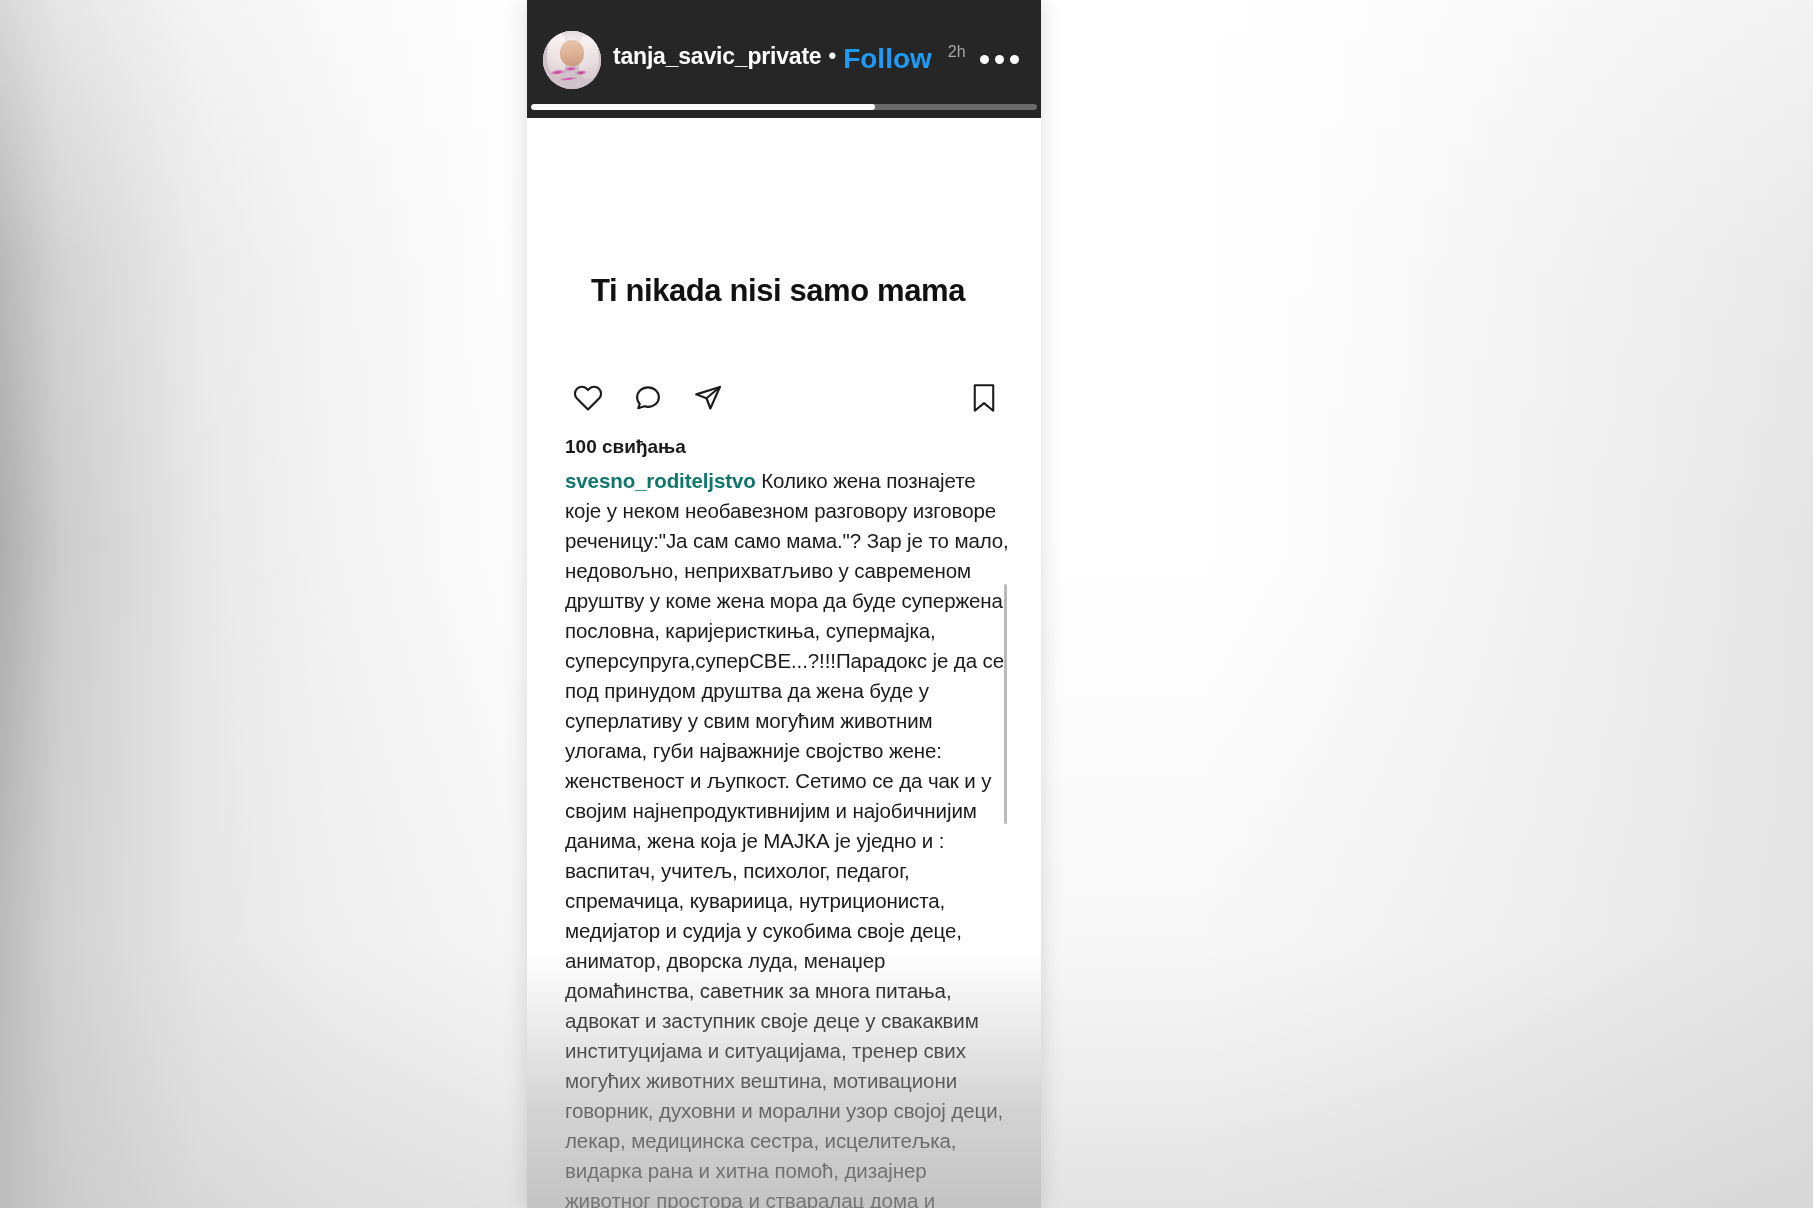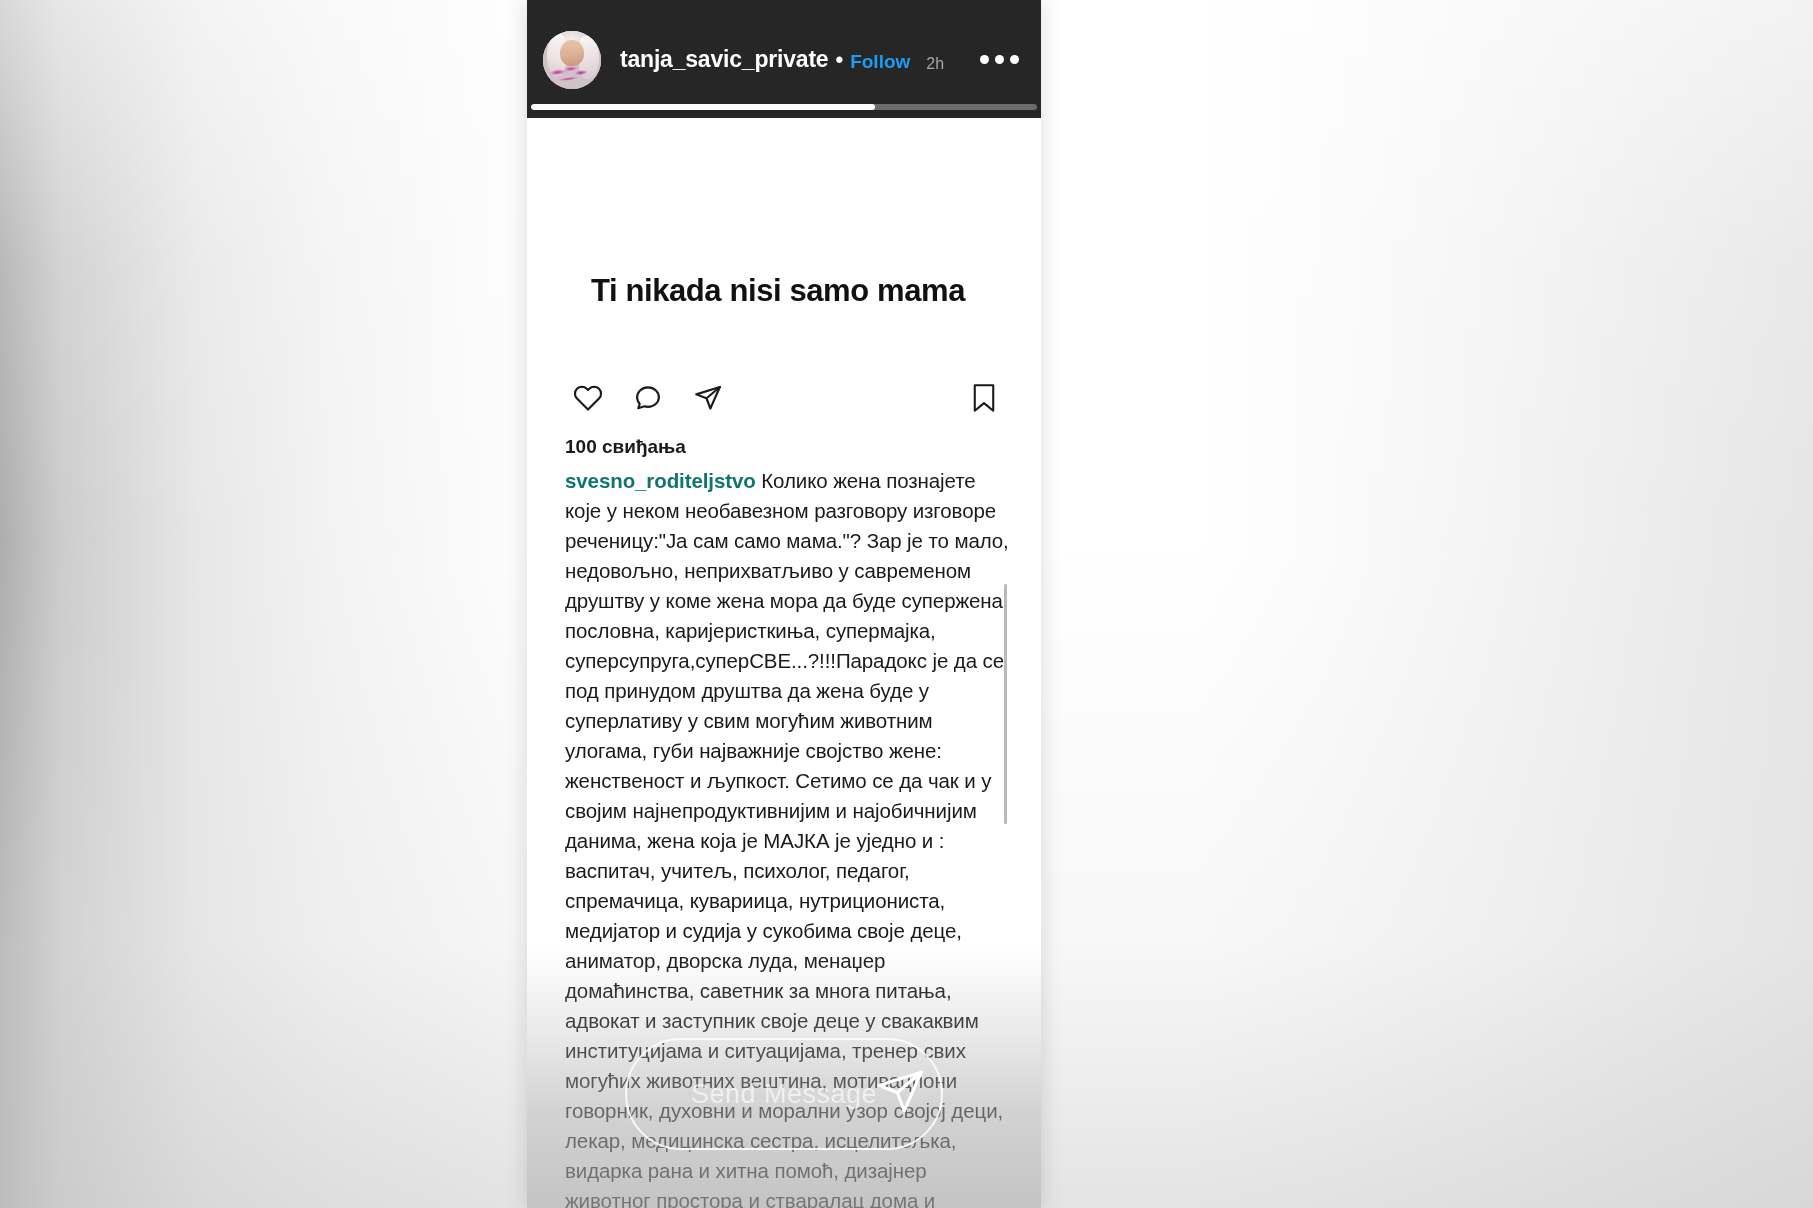--- a/index.html
+++ b/index.html
@@ -120,43 +120,43 @@
     height: 40%;
     background:
       radial-gradient(ellipse 26% 16% at 22% 38%, #c5178f 0%, rgba(197,23,143,0) 72%),
       radial-gradient(ellipse 22% 13% at 52% 30%, #d21c9a 0%, rgba(210,28,154,0) 70%),
       radial-gradient(ellipse 20% 14% at 74% 52%, #b81585 0%, rgba(184,21,133,0) 72%),
       radial-gradient(ellipse 30% 9% at 44% 72%, #d42aa2 0%, rgba(212,42,162,0) 75%);
     transform: rotate(-7deg);
   }
 
   .header-text {
-    margin-left: 19px;
-    display: flex;
-    align-items: flex-end;
+    margin-left: 12px;
+    display: flex;
+    align-items: flex-start;
     gap: 0;
     flex: 1 1 auto;
     min-width: 0;
   }
   .username {
     color: #ffffff;
     font-size: 23px;
     font-weight: 600;
     letter-spacing: -0.2px;
     white-space: nowrap;
   }
   .dot-sep {
     color: #ffffff;
     font-size: 22px;
     font-weight: 600;
     margin: 0 7px;
   }
   .follow-link {
     color: #1d9bf6;
-    font-size: 19px;
+    font-size: 28px;
     font-weight: 600;
     white-space: nowrap;
     cursor: pointer;
   }
   .timestamp {
     color: #a8a8a8;
     font-size: 16px;
     font-weight: 400;
     margin-left: 16px;
     white-space: nowrap;
@@ -399,24 +399,15 @@
 
     <div class="caption-wrap">
       <div class="caption">
         <span class="caption-author">svesno_roditeljstvo</span><span> Колико жена познајете које у неком необавезном разговору изговоре реченицу:"Ја сам само мама."? Зар је то мало, недовољно, неприхватљиво у савременом друштву у коме жена мора да буде супержена, пословна, каријеристкиња, супермајка, суперсупруга,суперСВЕ...?!!!Парадокс је да се под принудом друштва да жена буде у суперлативу у свим могућим животним улогама, губи најважније својство жене: женственост и љупкост. Сетимо се да чак и у својим најнепродуктивнијим и најобичнијим данима, жена која је МАЈКА је уједно и : васпитач, учитељ, психолог, педагог, спремачица, кувариица, нутрициониста, медијатор и судија у сукобима своје деце, аниматор, дворска луда, менаџер домаћинства, саветник за многа питања, адвокат и заступник своје деце у свакаквим институцијама и ситуацијама, тренер свих могућих животних вештина, мотивациони говорник, духовни и морални узор својој деци, лекар, медицинска сестра, исцелитељка, видарка рана и хитна помоћ, дизајнер животног простора и стваралац дома и породичног гнезда (наставите низ сами...). Дакле, ТИ НИКАДА НИСИ САМО МАМА И СВАКА ТИ ЧАСТ!</span>
       </div>
       <div class="caption-scrollbar"></div>
     </div>
 
     <div class="bottom-fade"></div>
 
-    <div class="send-overlay">
-      <span class="send-overlay-label">Send Message</span>
-      <span class="send-overlay-icon">
-        <svg width="54" height="54" viewBox="0 0 24 24" fill="none" stroke="#ffffff" stroke-width="1.4" stroke-linecap="round" stroke-linejoin="round">
-          <path d="M21.5 3.2 2.6 9.1l8.2 3.1 3.1 8.2z"></path>
-          <path d="M10.8 12.2 21.5 3.2"></path>
-        </svg>
-      </span>
-    </div>
 
   </div>
 </div>
 
 </body></html>

